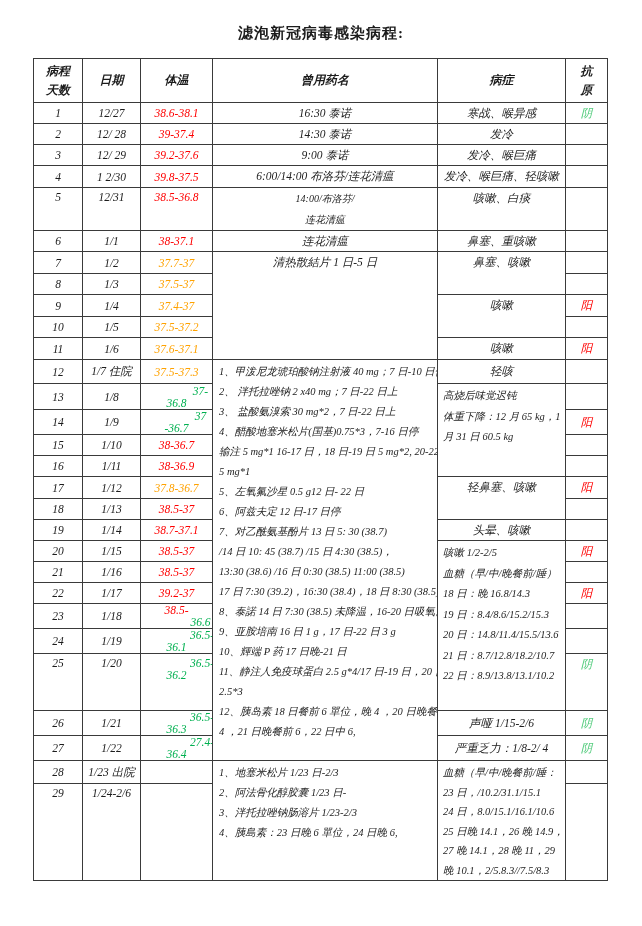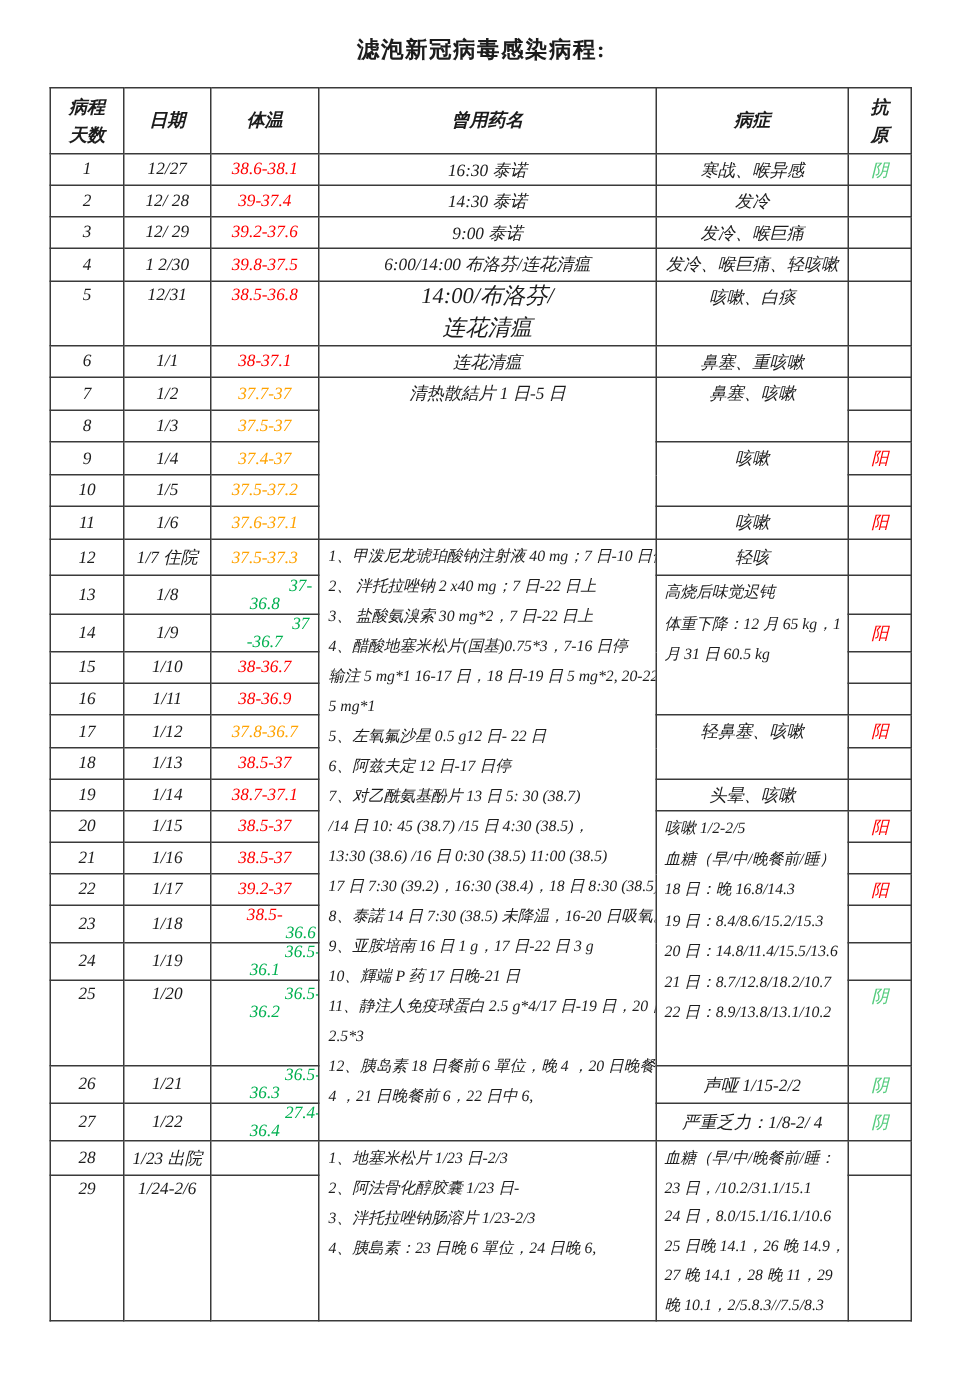--- a/index.html
+++ b/index.html
@@ -10,21 +10,21 @@
   th{font-size:12px;font-weight:bold;line-height:19px;}
   .t-red{color:#fe0000;}
   .t-mid{color:#ffa200;}
   .t-low{color:#00b050;margin-left:48px;}
   .a-pos{color:#fe0000;}
   .a-neg{color:#55cc7e;}
   .vtop{vertical-align:top;padding-top:3px;}
   .med{vertical-align:top;text-align:left;padding:2px 2px 0 6px;font-size:10.5px;line-height:20px;}
   .med div{white-space:nowrap;}
   .medc{vertical-align:top;text-align:center;padding-top:3px;}
-  .med2{text-align:center;line-height:21px;font-size:15px;}
+  .med2{text-align:center;line-height:21px;font-size:10px;}
   .symc{vertical-align:top;padding-top:3px;}
   .symb{vertical-align:top;text-align:left;padding:2px 1px 0 5px;font-size:10.5px;line-height:20.5px;}
   .symb div{white-space:nowrap;}
   .symb .ctr{}
   .sb29{line-height:19.5px;}
 </style>
 </head>
 <body>
 
 <div class="title">滤泡新冠病毒感染病程:</div>
@@ -284,21 +284,21 @@
     <td class="vtop">25</td>
     <td class="vtop">1/20</td>
     <td class="vtop"><span class="t-low">36.5-36.2</span></td>
     <td class="vtop"><span class="a-neg">阴</span></td>
   </tr>
 
   <tr style="height:21px">
     <td>26</td>
     <td>1/21</td>
     <td><span class="t-low">36.5-36.3</span></td>
-    <td>声哑 1/15-2/2</td>
+    <td>声哑 1/15-2/6</td>
     <td><span class="a-neg">阴</span></td>
   </tr>
 
   <tr style="height:22px">
     <td>27</td>
     <td>1/22</td>
     <td><span class="t-low">27.4-36.4</span></td>
     <td>严重乏力：1/8-2/ 4</td>
     <td><span class="a-neg">阴</span></td>
   </tr>

